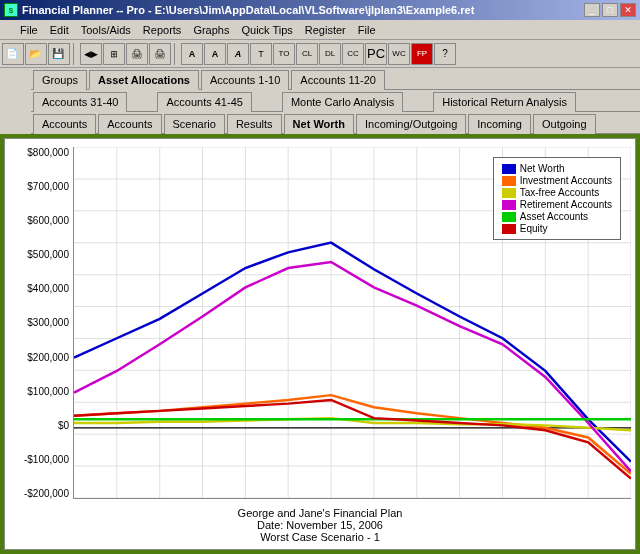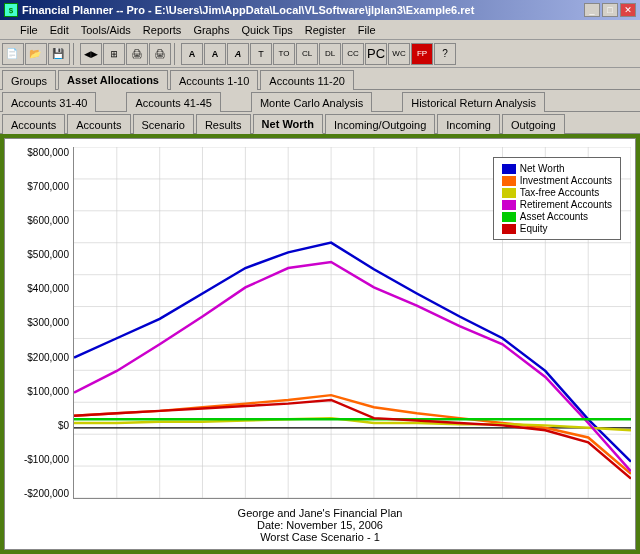--- a/index.html
+++ b/index.html
@@ -41,23 +41,24 @@
       padding: 2px;
       gap: 1px;
     }
     .tb-icon { width: 22px; height: 22px; background: #d4d0c8; border: 1px solid #888; display: flex; align-items: center; justify-content: center; cursor: pointer; font-size: 10px; }
     .tb-sep { width: 4px; height: 22px; border-left: 1px solid #888; margin: 0 2px; }
 
     
     .tab-row {
       background: #d4d0c8;
       display: flex;
-      align-items: flex-start;
+      align-items: center;
       padding: 2px 8px 0 2px;
       border-bottom: 1px solid #888;
+      margin-left: 31px;
     }
     .tab {
       padding: 2px 8px;
       border: 1px solid #888;
       border-bottom: none;
       background: #d4d0c8;
       cursor: pointer;
       font-size: 11px;
       margin-right: 2px;
       height: 20px;

